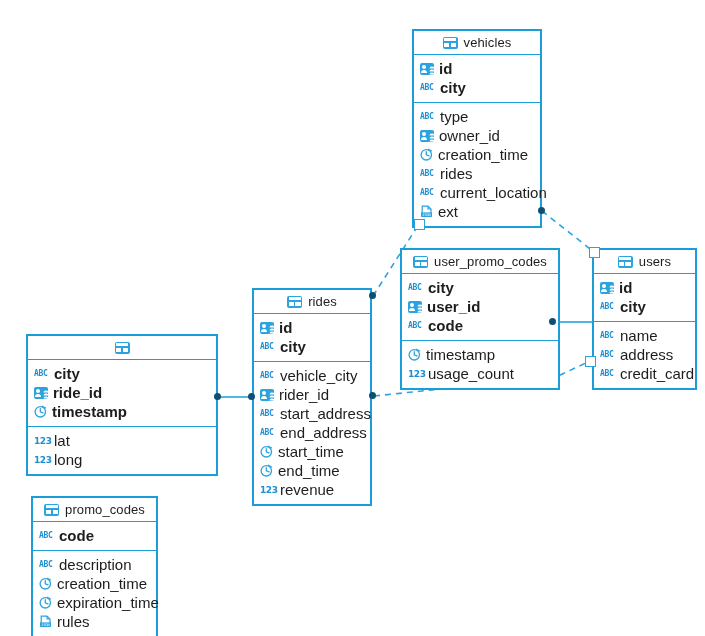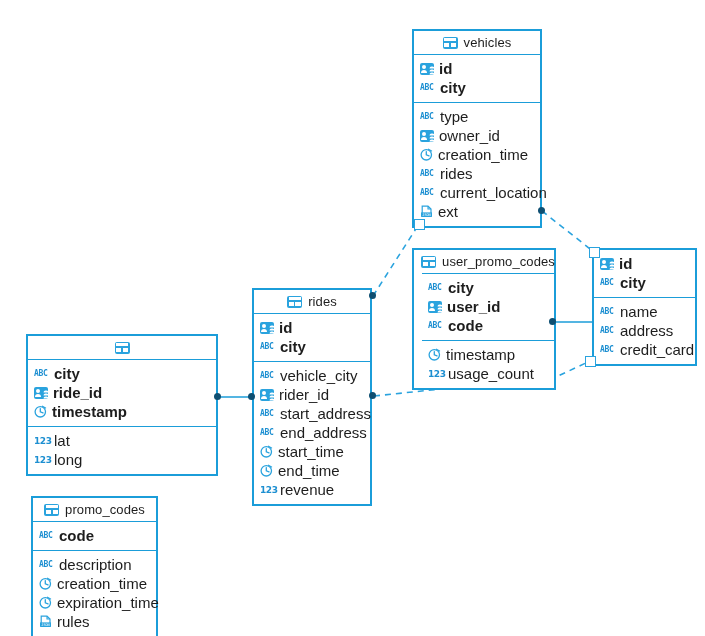--- a/index.html
+++ b/index.html
@@ -170,21 +170,21 @@
                 <path d="M2.2 1.2 H8.0 L11.0 4.0 V11.4 H2.2 Z" fill="#ffffff" stroke="#2aa3de" stroke-width="1.2"></path>
                 <path d="M8.0 1.2 V4.0 H11.0" fill="none" stroke="#2aa3de" stroke-width="1.1"></path>
                 <rect x="1.0" y="7.4" width="11" height="4.4" fill="#2aa3de"></rect>
                 <text x="6.5" y="11.0" font-size="3.5" font-family="DejaVu Sans Mono, monospace" fill="#ffffff" text-anchor="middle">JSON</text>
               </svg>
             </span>
             <span class="col-name">ext</span>
           </div>
         </div>
       </div>
-      <div class="table-node" style="left: 412px; top: 248px; width: 144px; padding-left: 8px;">
+      <div class="table-node" style="left: 400px; top: 248px; width: 160px;">
         <div class="tbl-header">
           <span class="ic ic-table"></span>
           <span class="tbl-title">user_promo_codes</span>
         </div>
         <div class="tbl-section keys">
           <div class="tbl-row">
             <span class="ic ic-abc">ABC</span>
             <span class="col-name">city</span>
           </div>
           <div class="tbl-row">
@@ -207,20 +207,24 @@
             </span>
             <span class="col-name">timestamp</span>
           </div>
           <div class="tbl-row">
             <span class="ic ic-123">123</span>
             <span class="col-name">usage_count</span>
           </div>
         </div>
       </div>
       <div class="table-node" style="left: 592px; top: 248px; width: 105px;">
+        <div class="tbl-header">
+          <span class="ic ic-table"></span>
+          <span class="tbl-title">users</span>
+        </div>
         <div class="tbl-section keys">
           <div class="tbl-row">
             <span class="ic ic-id"></span>
             <span class="col-name">id</span>
           </div>
           <div class="tbl-row">
             <span class="ic ic-abc">ABC</span>
             <span class="col-name">city</span>
           </div>
         </div>

